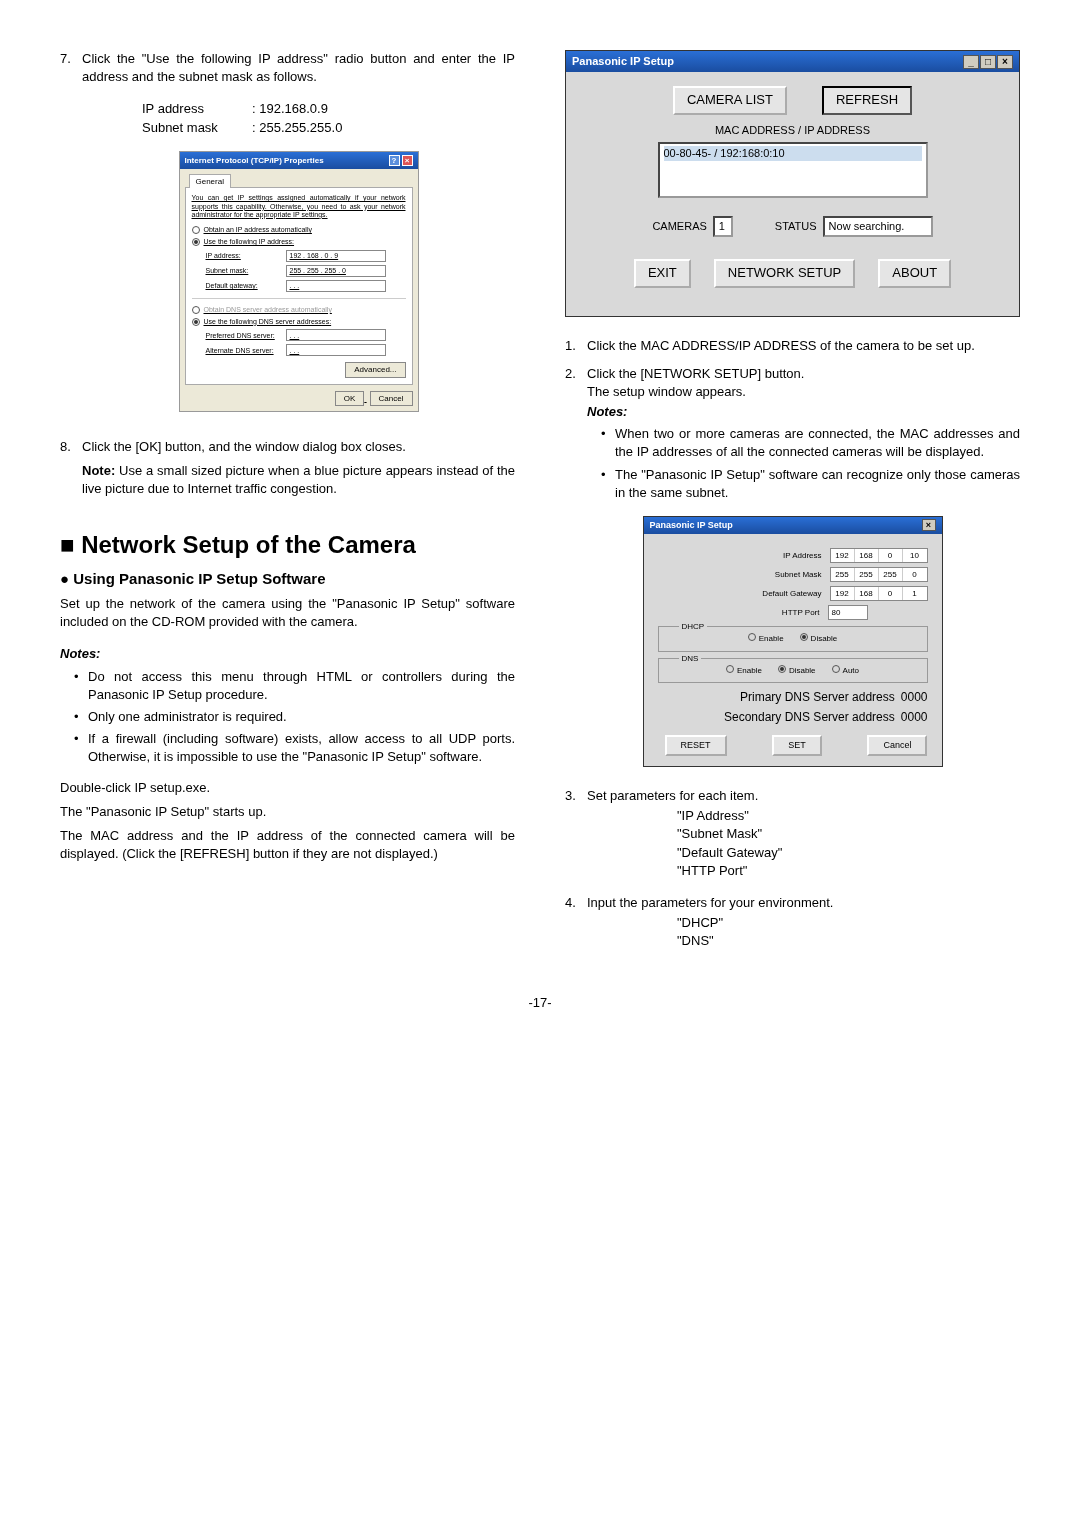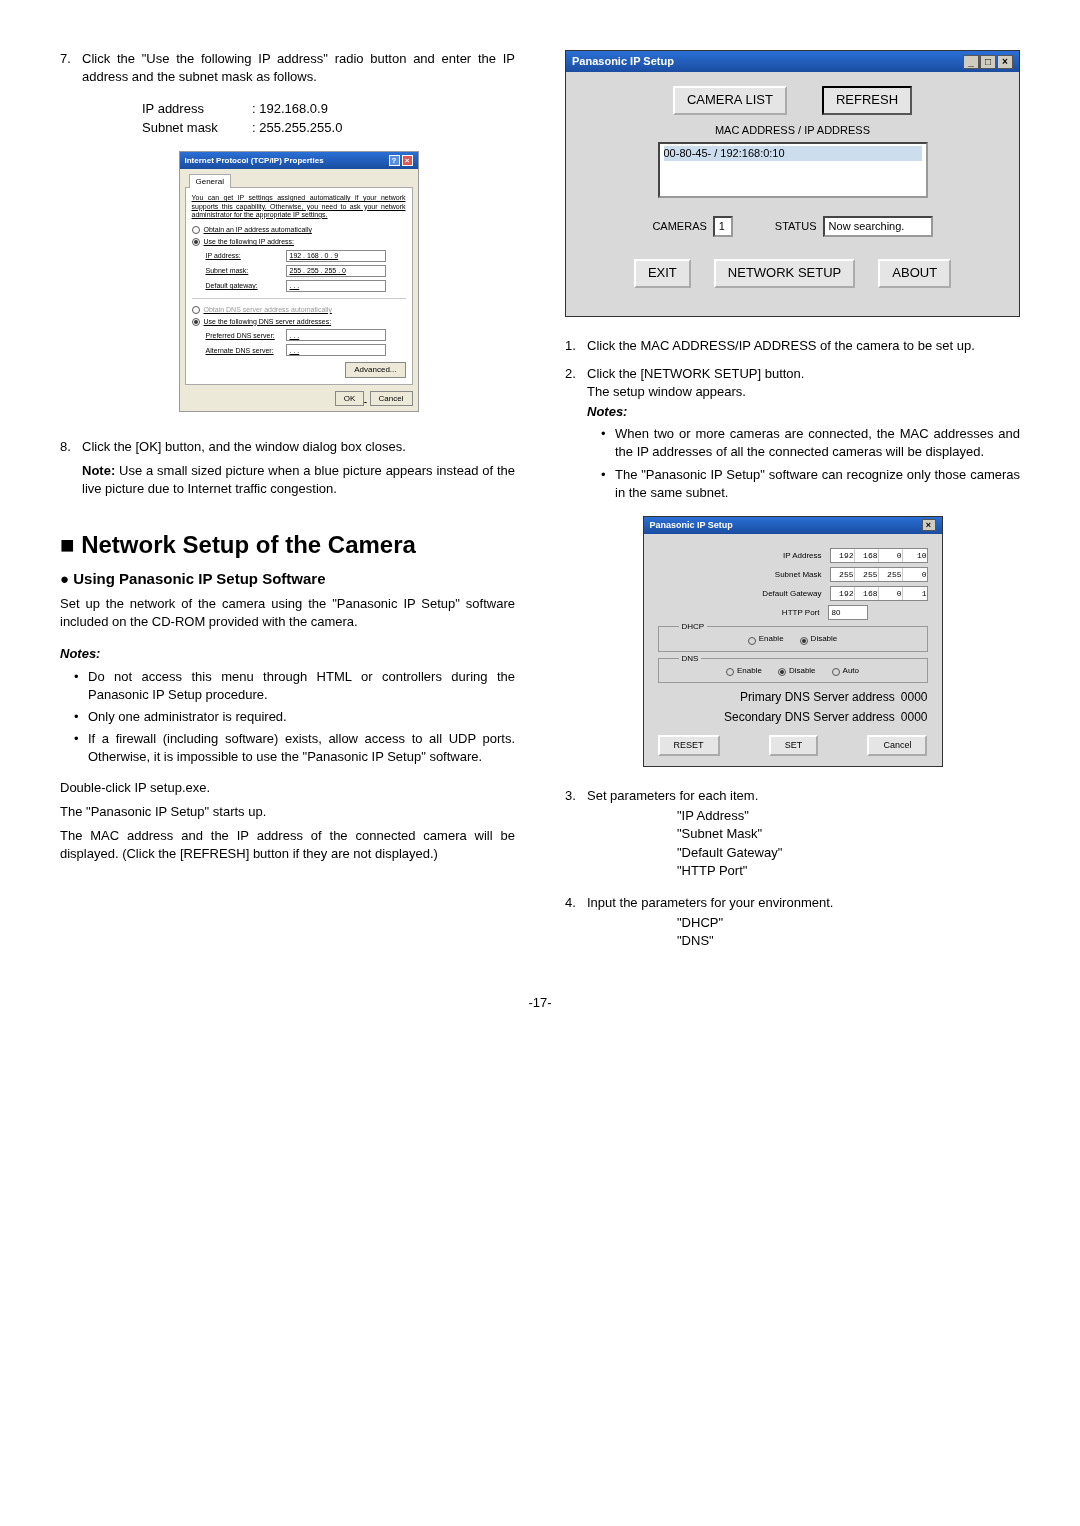--- a/index.html
+++ b/index.html
@@ -90,33 +90,33 @@
   .setup-win {
     width:300px; margin:10px auto 20px auto;
     border:1px solid #333; background:#d9d9d9; font-size:9px;
   }
   .setup-title { background:linear-gradient(#2a6fd6,#1a4da0); color:#fff; padding:2px 6px; display:flex; justify-content:space-between; align-items:center; font-weight:bold; font-size:9px;}
   .setup-title .wbtn{ width:14px;height:12px;background:#d0ccc0;border:1px solid #555;color:#000;display:flex;align-items:center;justify-content:center;font-size:9px;}
   .setup-body{ padding:10px 14px;}
   .setup-row{ display:flex; align-items:center; margin:4px 0; justify-content:flex-end;}
   .setup-row .slabel{ width:120px; text-align:right; padding-right:8px; font-size:8px;}
   .setup-row .oct{ display:flex; border:1px solid #888;background:#fff;}
-  .setup-row .oct span{ width:24px; text-align:right; border-right:1px solid #ccc; font-size:8px; padding:1px 0;font-family:Liberation Mono, monospace;}
+  .setup-row .oct span{ width:24px; text-align:center; border-right:1px solid #ccc; font-size:8px; padding:1px 0;}
   .setup-row .oct span:last-child{border-right:none;}
   .setup-row .single{ border:1px solid #888;background:#fff; width:40px; padding:1px 3px; font-size:8px;}
   .setup-group{ border:1px solid #999; margin:6px 0; padding:6px 8px 6px 8px; position:relative;}
   .setup-group .glabel{ position:absolute; top:-6px; left:20px; background:#d9d9d9; padding:0 3px; font-size:8px;}
   .setup-group .radios{ display:flex; gap:16px; justify-content:center; font-size:8px;}
-  .setup-group .radios .ra{display:flex;align-items:flex-end;gap:3px;}
+  .setup-group .radios .ra{display:flex;align-items:flex-start;gap:3px;}
   .setup-group .radios .ra .rc{width:8px;height:8px;border-radius:50%;border:1px solid #555;display:inline-flex;align-items:center;justify-content:center;}
   .setup-group .radios .ra .rc.sel::after{content:"";width:4px;height:4px;background:#333;border-radius:50%;}
   .setup-dnsrow{ display:flex;align-items:center;margin:3px 0;font-size:12px;}
   .setup-dnsrow .dlabel{flex:1;text-align:right;padding-right:6px;}
   .setup-btnrow{ display:flex; justify-content:space-between; margin-top:10px;}
-  .setup-btnrow .pana-btn{font-size:9px;padding:2px 14px;}
+  .setup-btnrow .pana-btn{font-size:9px;padding:2px 14px;margin-left:7px;}
 </style>
 </head>
 <body>
 
 <div class="columns">
 
   <div class="col">
     <ol class="numbered">
       <li>
         <span class="num">7.</span>

